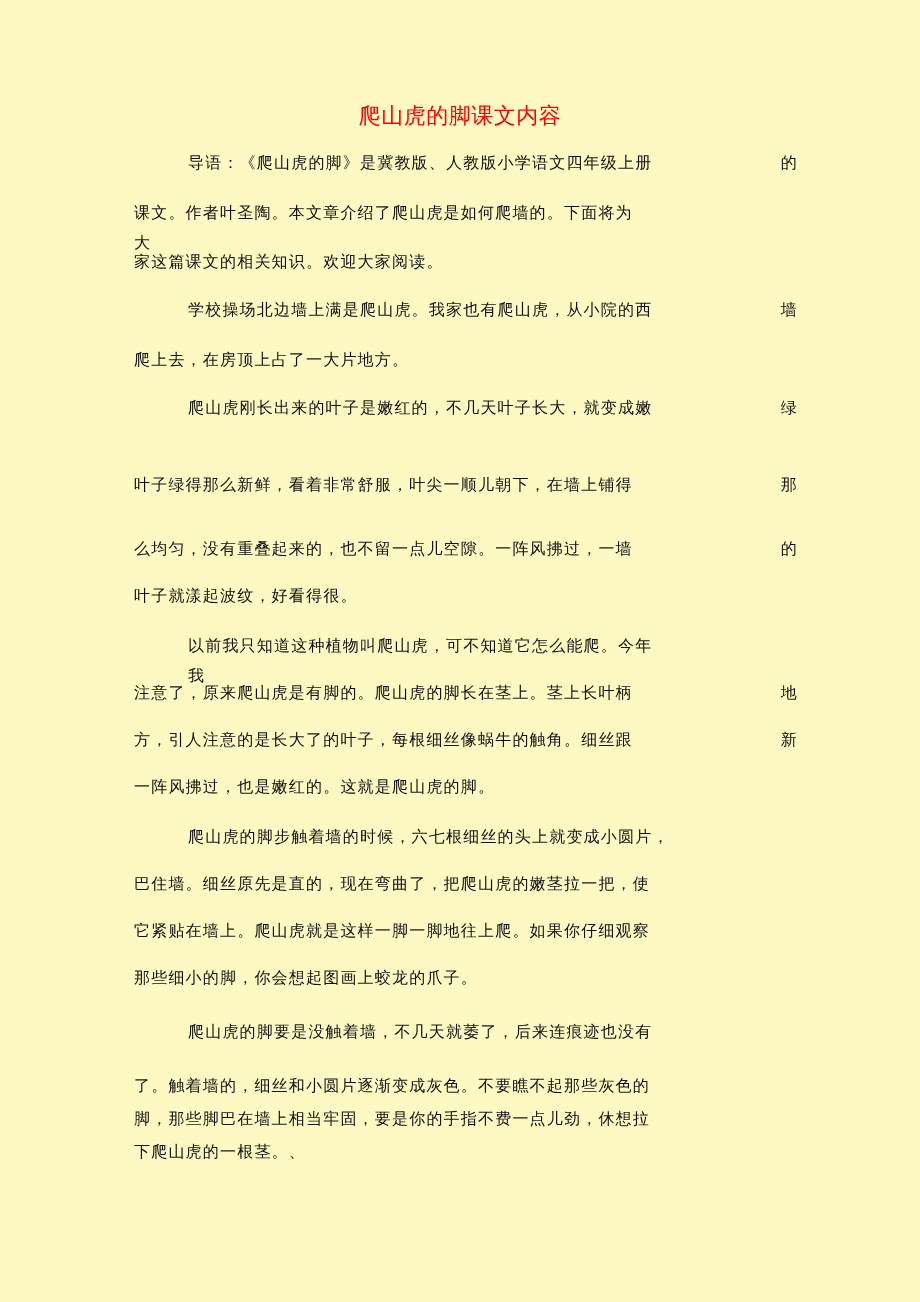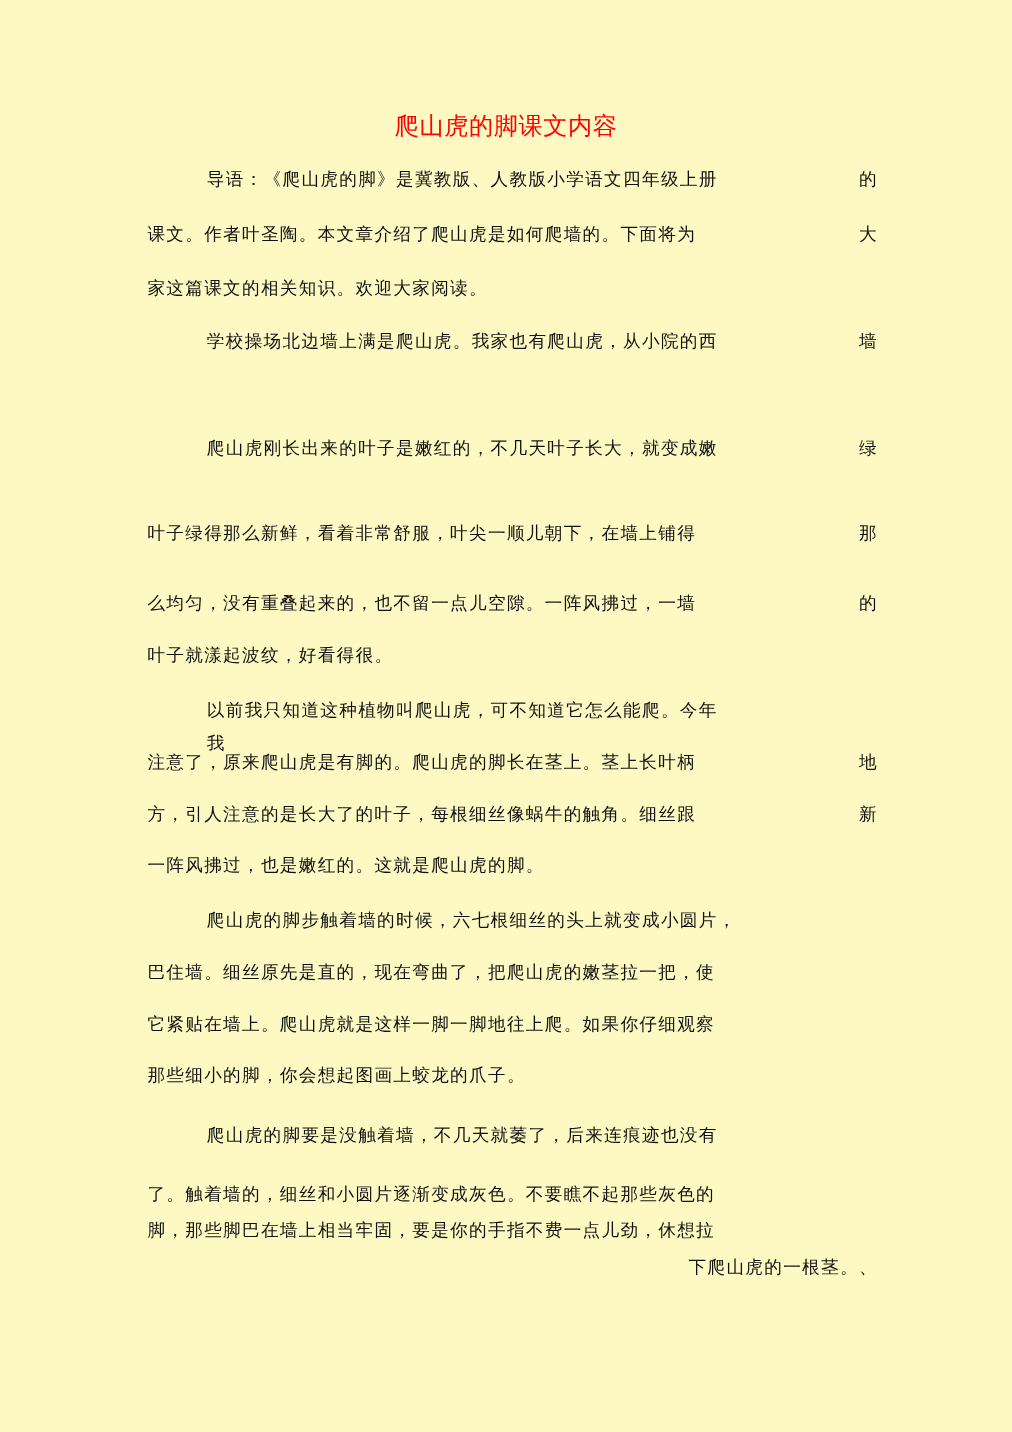--- a/index.html
+++ b/index.html
@@ -58,31 +58,34 @@
 <body>
 
 <div class="page">
 
   <div class="title">爬山虎的脚课文内容</div>
 
   <div class="line indent" style="top:148px;">
     <span class="main">导语：《爬山虎的脚》是冀教版、人教版小学语文四年级上册</span>
     <span class="tail">的</span>
   </div>
-  <div class="line" style="top:198px;">
+  <div class="line" style="top:198px;flex-direction:column;">
     <span class="main">课文。作者叶圣陶。本文章介绍了爬山虎是如何爬墙的。下面将为</span>
     <span class="tail">大</span>
   </div>
   <div class="line plain" style="top:247px;">
     <span class="main">家这篇课文的相关知识。欢迎大家阅读。</span>
   </div>
 
   <div class="line indent" style="top:295px;">
     <span class="main">学校操场北边墙上满是爬山虎。我家也有爬山虎，从小院的西</span>
     <span class="tail">墙</span>
+  </div>
+  <div class="line plain" style="top:345px;">
+    <span class="main">爬上去，在房顶上占了一大片地方。</span>
   </div>
 
   <div class="line indent" style="top:393px;">
     <span class="main">爬山虎刚长出来的叶子是嫩红的，不几天叶子长大，就变成嫩</span>
     <span class="tail">绿</span>
   </div>
   <div class="line" style="top:470px;">
     <span class="main">叶子绿得那么新鲜，看着非常舒服，叶尖一顺儿朝下，在墙上铺得</span>
     <span class="tail">那</span>
   </div>
@@ -125,17 +128,17 @@
 
   <div class="line indent" style="top:1017px;">
     <span class="main">爬山虎的脚要是没触着墙，不几天就萎了，后来连痕迹也没有</span>
   </div>
   <div class="line" style="top:1071px;">
     <span class="main">了。触着墙的，细丝和小圆片逐渐变成灰色。不要瞧不起那些灰色的</span>
   </div>
   <div class="line" style="top:1104px;">
     <span class="main">脚，那些脚巴在墙上相当牢固，要是你的手指不费一点儿劲，休想拉</span>
   </div>
-  <div class="line plain" style="top:1137px;justify-content:flex-end;">
+  <div class="line plain" style="top:1137px;">
     <span class="main">下爬山虎的一根茎。、</span>
   </div>
 
 </div>
 
 </body></html>

